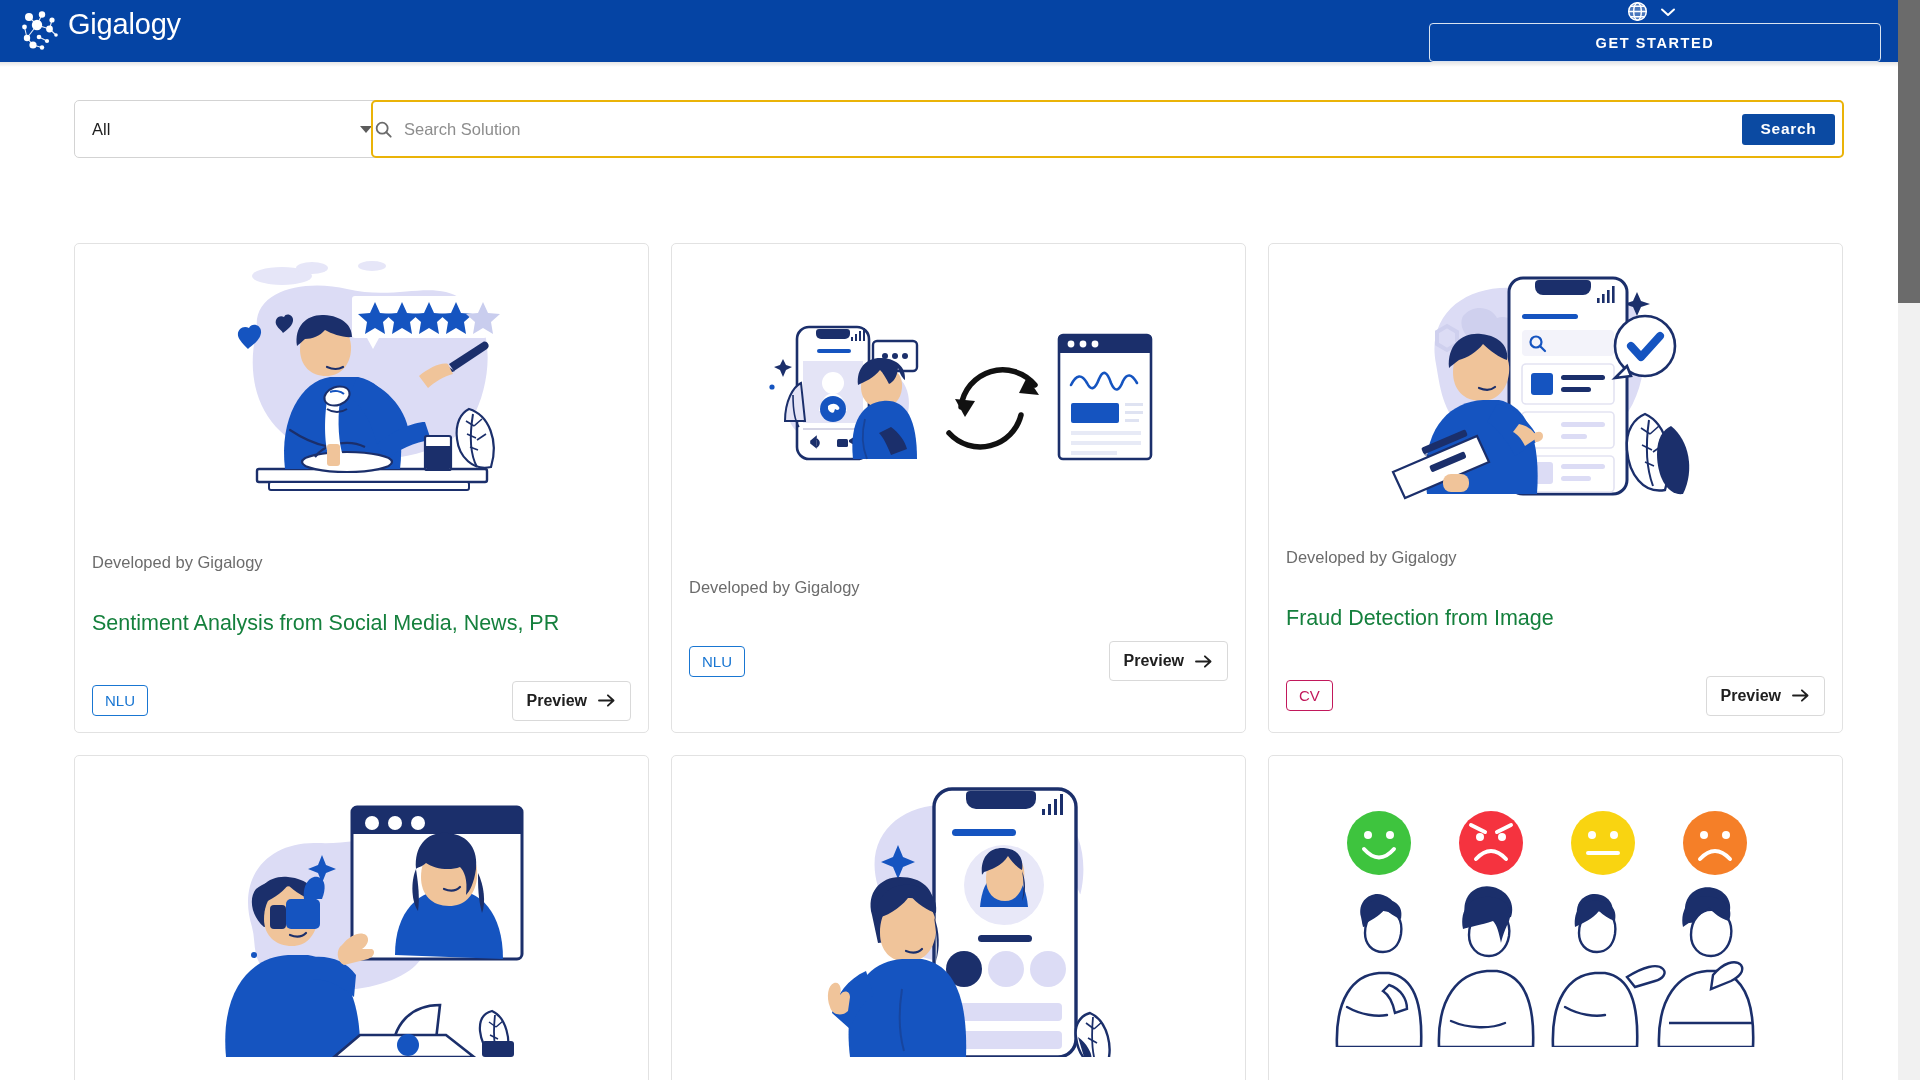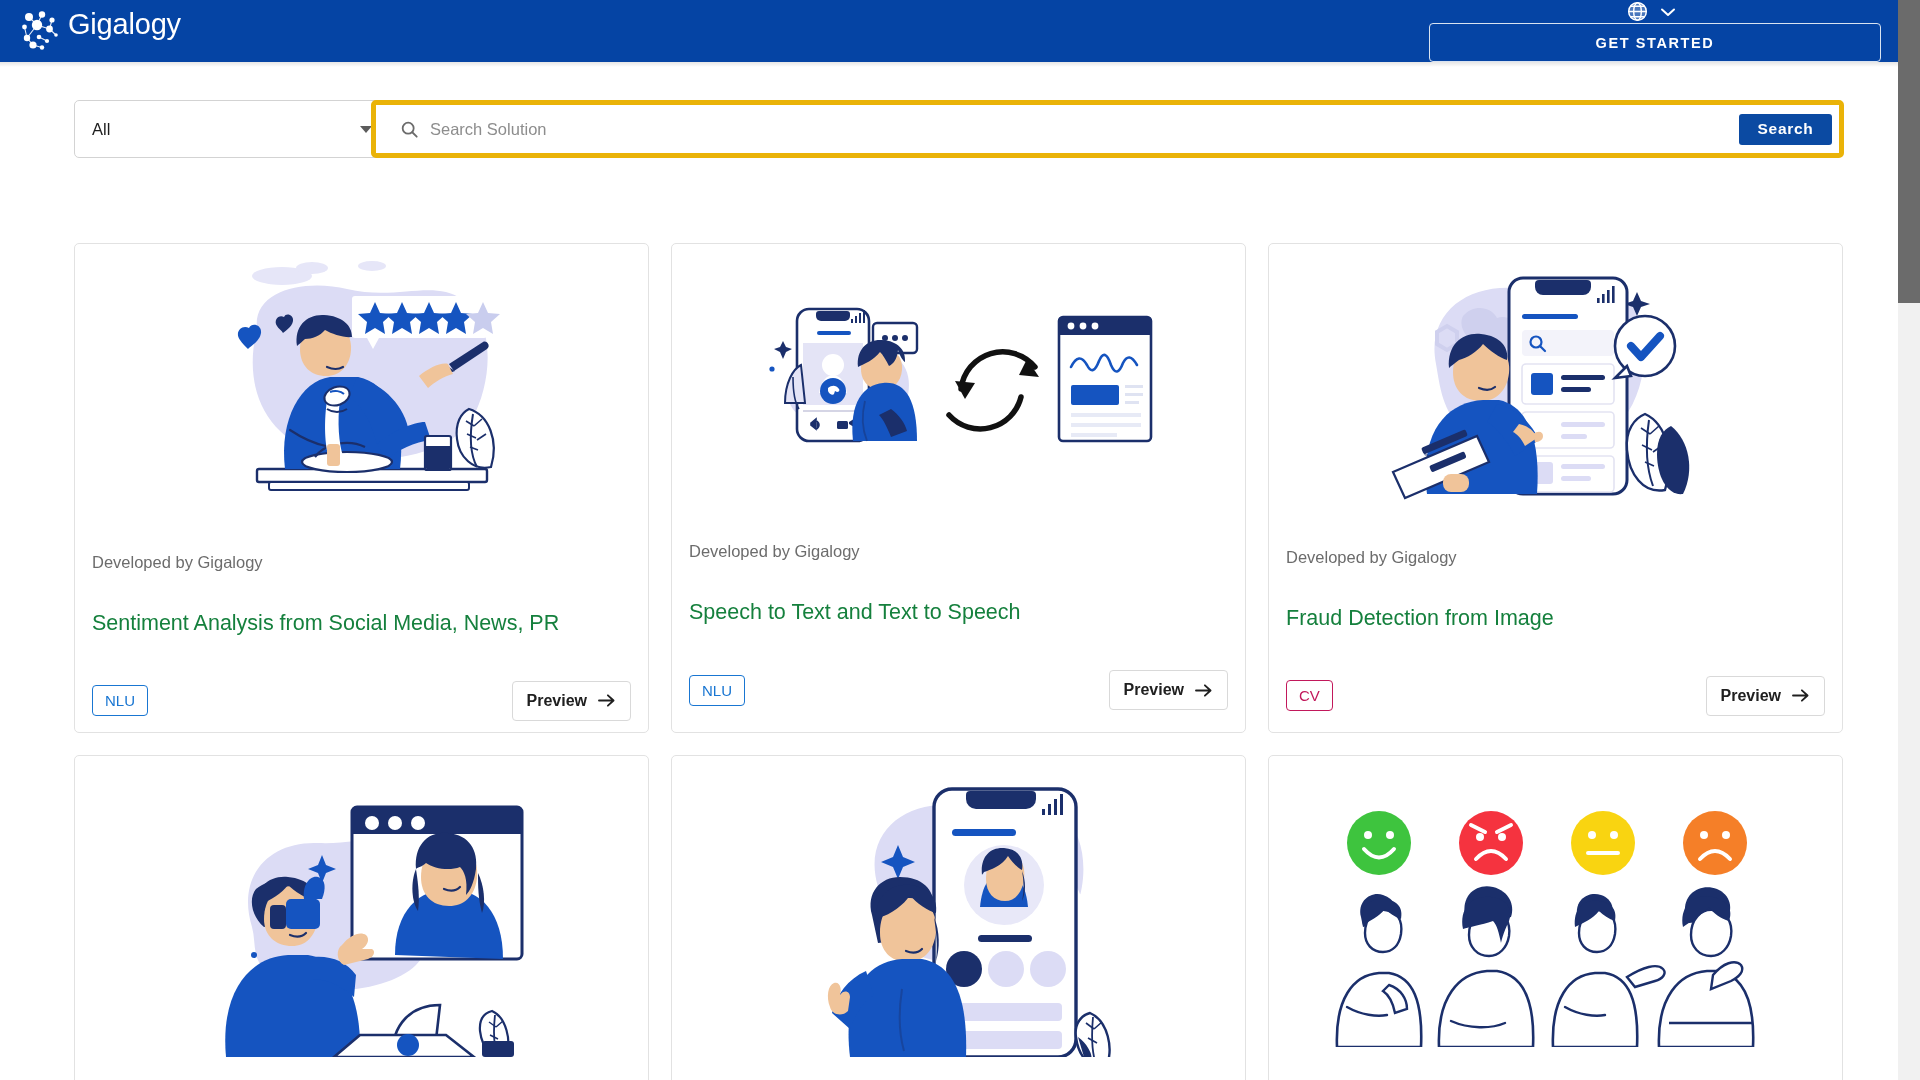--- a/index.html
+++ b/index.html
@@ -77,24 +77,24 @@
   .cat-caret {
     margin-left: auto;
     width: 0; height: 0;
     border-left: 6.5px solid transparent;
     border-right: 6.5px solid transparent;
     border-top: 7px solid #5c5c5c;
   }
   .search-box {
     position: absolute; left: 371px; top: 0;
     width: 1473px; height: 58px;
-    border: 5px solid #eab308; border-radius: 5px;
+    border: 2px solid #eab308; border-radius: 5px;
     background: #fff;
     display: flex; align-items: center;
-    padding: 0 7px 0 24px;
+    padding: 0 7px 0 1px;
   }
   .mag-icon { width: 19px; height: 19px; flex: none; display:block; }
   .search-input {
     flex: 1 1 auto;
     border: none; outline: none;
     font-size: 16.5px;
     color: #1d1d1d;
     font-family: "Liberation Sans", sans-serif;
     margin-left: 11px;
     background: transparent;
@@ -378,21 +378,20 @@
           </g>
         <g fill="#e7eaf6">
             <rect x="312" y="132" width="70" height="4"></rect>
             <rect x="312" y="142" width="70" height="4"></rect>
             <rect x="312" y="152" width="46" height="4"></rect>
           </g>
       </svg>
     </div>
     <div class="card-body">
       <div class="card-dev">Developed by Gigalogy</div>
-      <div class="card-title">Speech to Text and Text to Speech</div>
     </div>
     <div class="card-foot">
       <span class="badge badge-nlu">NLU</span>
       <button class="preview-btn">
         <span>Preview</span>
         <span>
           <svg class="arrow-right" viewBox="0 0 20 16" fill="none" stroke="#202020" stroke-width="2" stroke-linecap="round" stroke-linejoin="round">
             <path d="M2 8h15M11.5 2.5L17.5 8l-6 5.5"></path>
           </svg>
         </span>

